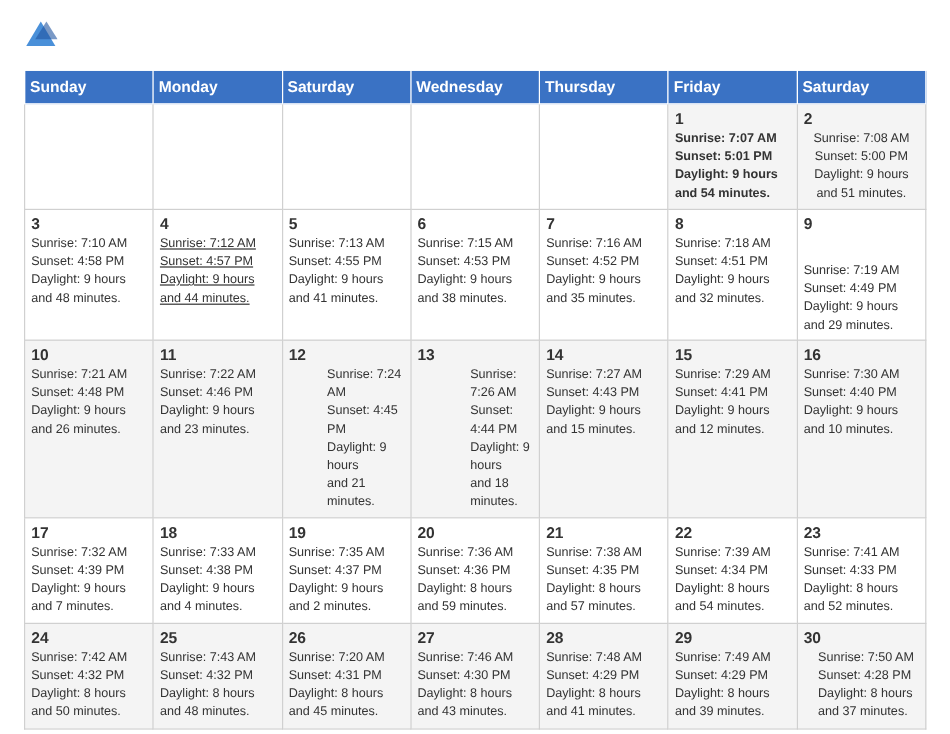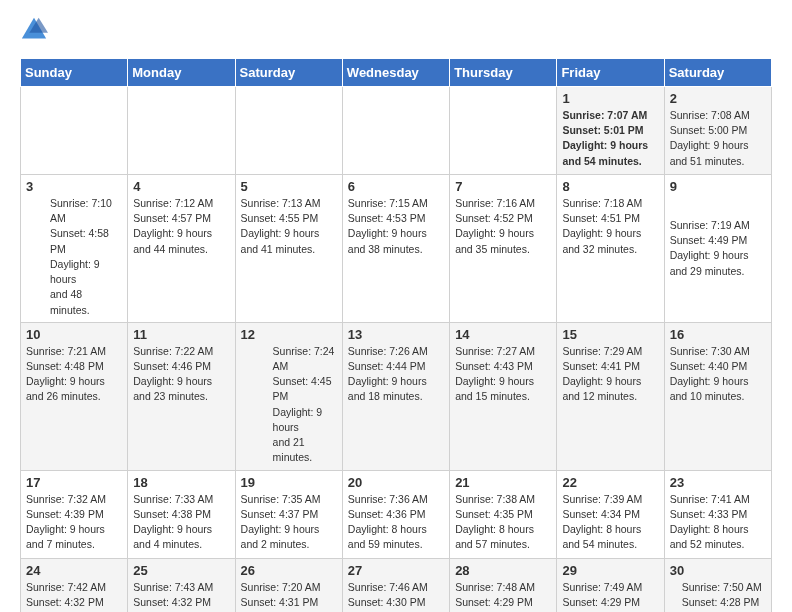--- a/index.html
+++ b/index.html
@@ -135,37 +135,37 @@
           <td class="empty-cell"></td>
           <td>
             <span class="day-num">1</span>
             <div class="day-info" style="white-space: pre-line; font-weight: bold;">Sunrise: 7:07 AM
 Sunset: 5:01 PM
 Daylight: 9 hours
 and 54 minutes.</div>
           </td>
           <td>
             <span class="day-num">2</span>
-            <div class="day-info" style="white-space: pre-line;">Sunrise: 7:08 AM
+            <div class="day-info" style="white-space: pre-line; text-align: center;">Sunrise: 7:08 AM
 Sunset: 5:00 PM
 Daylight: 9 hours
 and 51 minutes.</div>
           </td>
         </tr>
         <tr>
           <td>
             <span class="day-num">3</span>
-            <div class="day-info" style="white-space: pre-line; margin-left: 24px;">Sunrise: 7:10 AM
+            <div class="day-info" style="white-space: pre-line;">Sunrise: 7:10 AM
 Sunset: 4:58 PM
 Daylight: 9 hours
 and 48 minutes.</div>
           </td>
           <td>
             <span class="day-num">4</span>
-            <div class="day-info" style="white-space: pre-line;">Sunrise: 7:12 AM
+            <div class="day-info" style="white-space: pre-line; text-decoration: underline;">Sunrise: 7:12 AM
 Sunset: 4:57 PM
 Daylight: 9 hours
 and 44 minutes.</div>
           </td>
           <td>
             <span class="day-num">5</span>
             <div class="day-info" style="white-space: pre-line;">Sunrise: 7:13 AM
 Sunset: 4:55 PM
 Daylight: 9 hours
 and 41 minutes.</div>
@@ -216,21 +216,21 @@
           </td>
           <td>
             <span class="day-num">12</span>
             <div class="day-info" style="white-space: pre-line; margin-left: 32px;">Sunrise: 7:24 AM
 Sunset: 4:45 PM
 Daylight: 9 hours
 and 21 minutes.</div>
           </td>
           <td>
             <span class="day-num">13</span>
-            <div class="day-info" style="white-space: pre-line;">Sunrise: 7:26 AM
+            <div class="day-info" style="white-space: pre-line; margin-left: 44px;">Sunrise: 7:26 AM
 Sunset: 4:44 PM
 Daylight: 9 hours
 and 18 minutes.</div>
           </td>
           <td>
             <span class="day-num">14</span>
             <div class="day-info" style="white-space: pre-line;">Sunrise: 7:27 AM
 Sunset: 4:43 PM
 Daylight: 9 hours
 and 15 minutes.</div>

